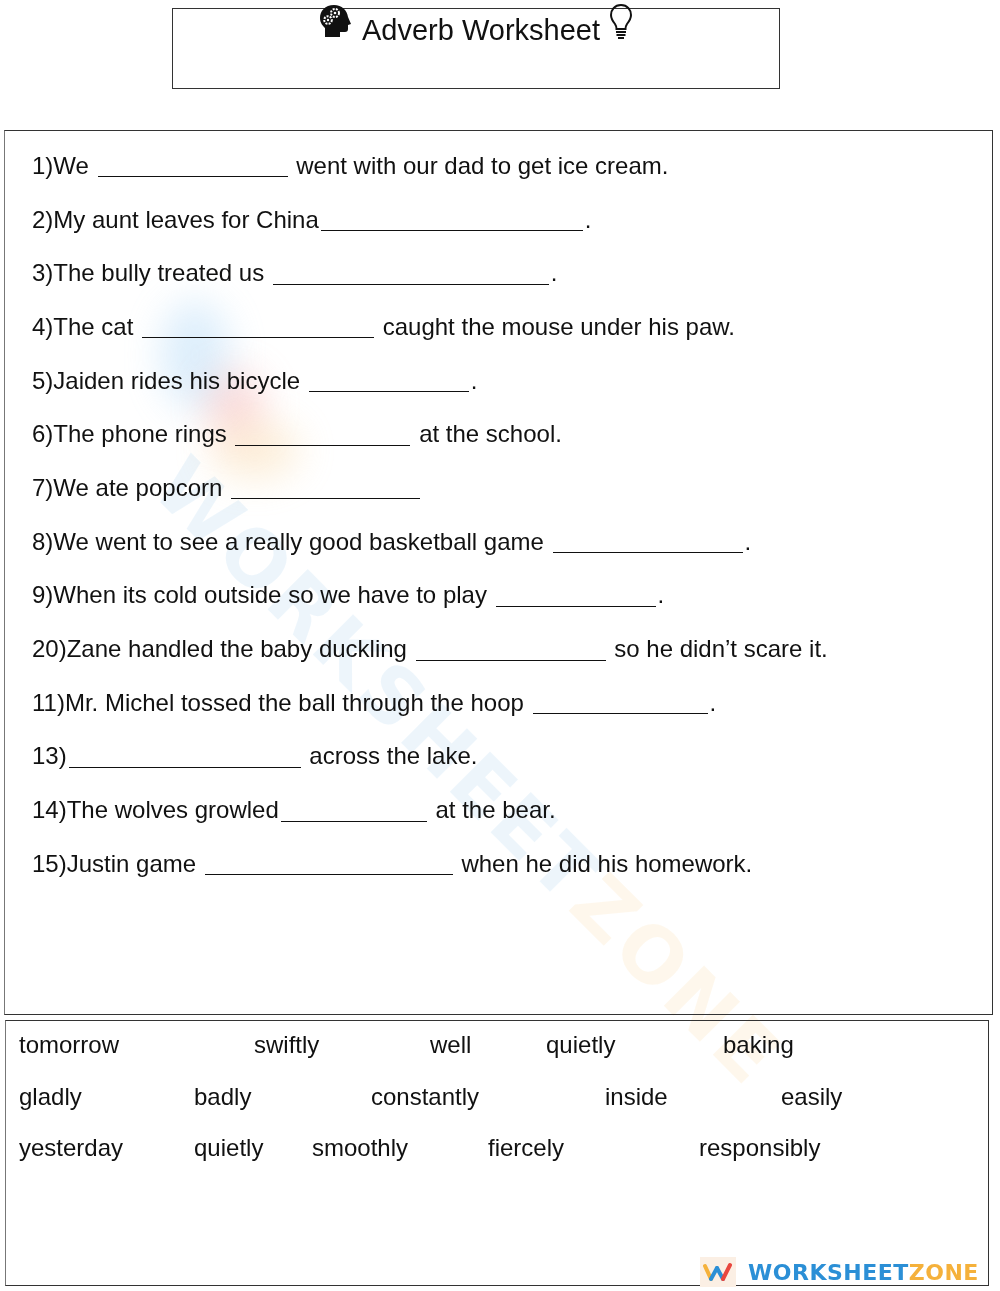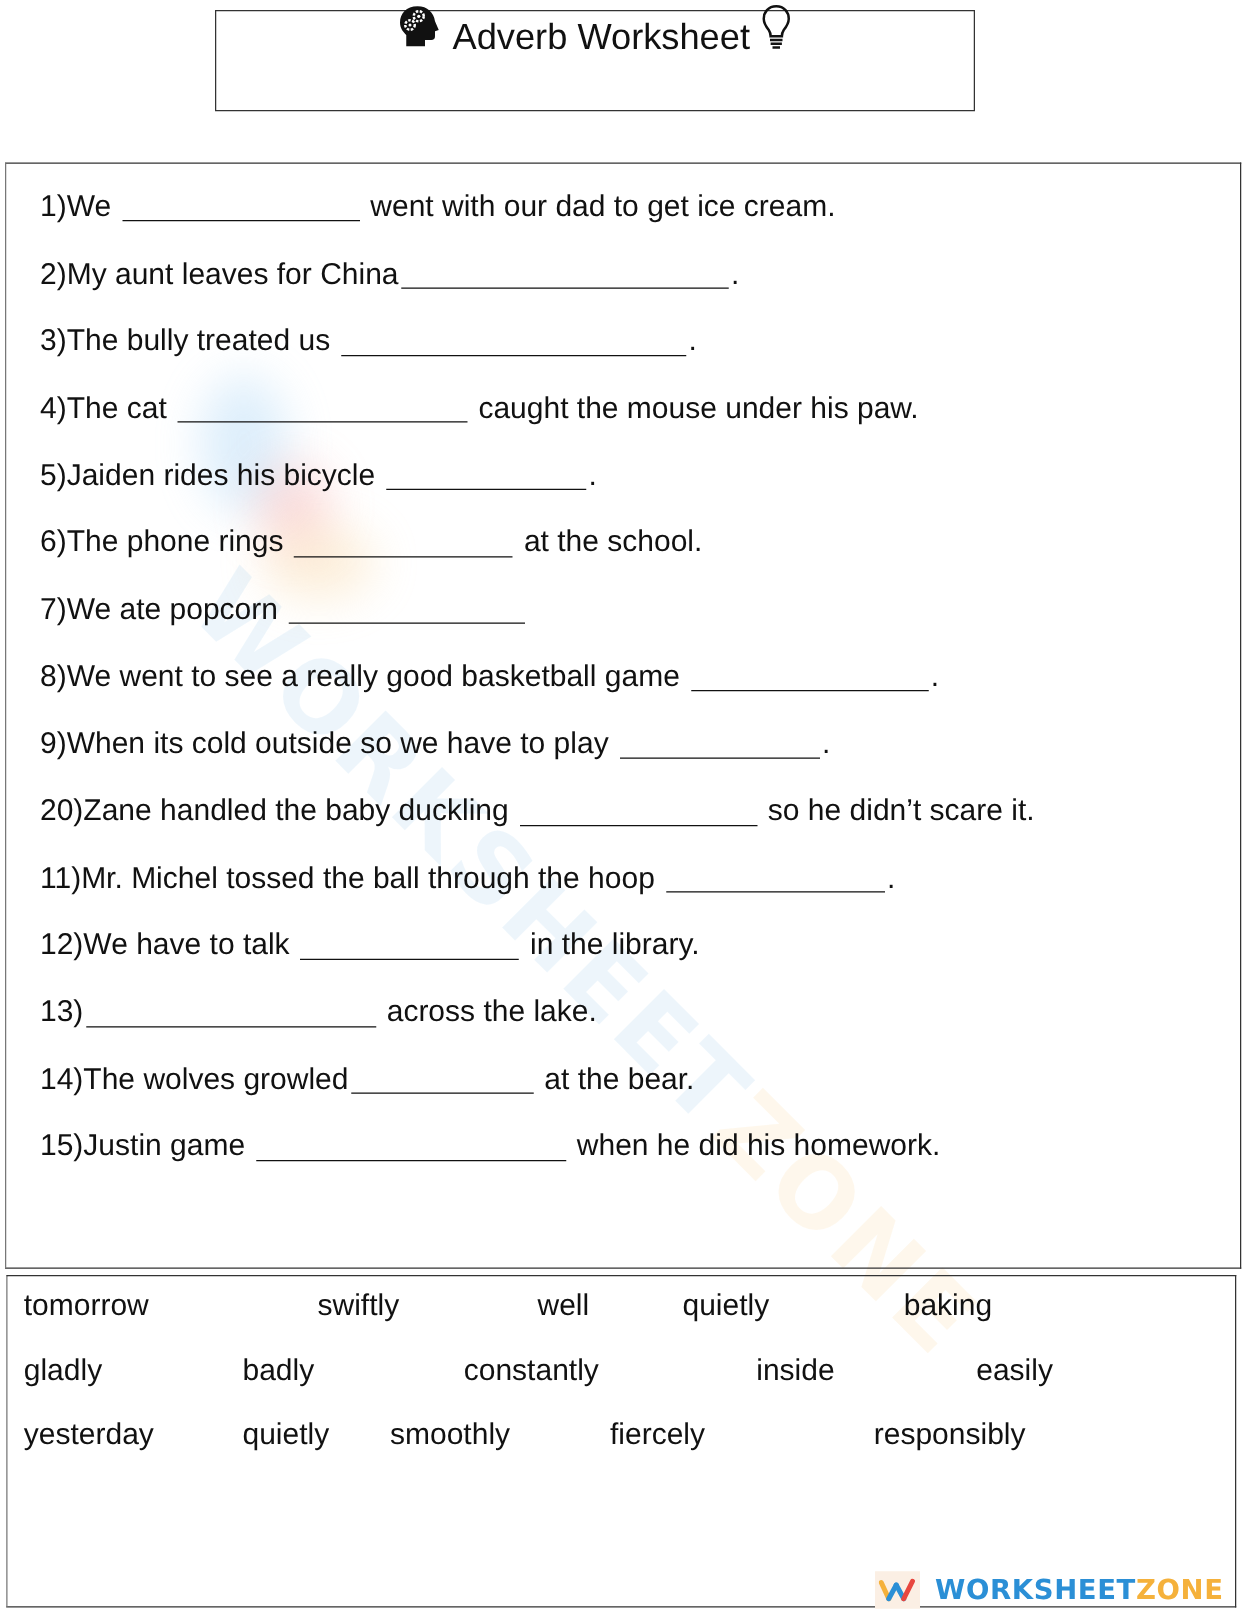--- a/index.html
+++ b/index.html
@@ -92,21 +92,20 @@
       <li class="q-item"><span>2)</span> <span>My aunt leaves for China</span><span class="blank" style="width: 262px;"></span><span>.</span></li>
       <li class="q-item"><span>3)</span> <span>The bully treated us </span><span class="blank" style="width: 276px;"></span><span>.</span></li>
       <li class="q-item"><span>4)</span> <span>The cat </span><span class="blank" style="width: 232px;"></span><span> caught the mouse under his paw.</span></li>
       <li class="q-item"><span>5)</span> <span>Jaiden rides his bicycle </span><span class="blank" style="width: 160px;"></span><span>.</span></li>
       <li class="q-item"><span>6)</span> <span>The phone rings </span><span class="blank" style="width: 175px;"></span><span> at the school.</span></li>
       <li class="q-item"><span>7)</span> <span>We ate popcorn </span><span class="blank" style="width: 189px;"></span></li>
       <li class="q-item"><span>8)</span> <span>We went to see a really good basketball game </span><span class="blank" style="width: 190px;"></span><span>.</span></li>
       <li class="q-item"><span>9)</span> <span>When its cold outside so we have to play </span><span class="blank" style="width: 160px;"></span><span>.</span></li>
       <li class="q-item"><span>20)</span> <span>Zane handled the baby duckling </span><span class="blank" style="width: 190px;"></span><span> so he didn’t scare it.</span></li>
       <li class="q-item"><span>11)</span> <span>Mr. Michel tossed the ball through the hoop </span><span class="blank" style="width: 175px;"></span><span>.</span></li>
-      <li class="q-item"><span>12)</span> <span>We have to talk </span><span class="blank" style="width: 175px;"></span><span> in the library.</span></li>
       <li class="q-item"><span>13)</span> <span class="blank" style="width: 232px;"></span><span> across the lake.</span></li>
       <li class="q-item"><span>14)</span> <span>The wolves growled</span><span class="blank" style="width: 146px;"></span><span> at the bear.</span></li>
       <li class="q-item"><span>15)</span> <span>Justin game </span><span class="blank" style="width: 248px;"></span><span> when he did his homework.</span></li>
     </ul>
 </div>
 
 <div class="bank-box">
   <div id="bank">
       <span class="bank-word" style="left: 13px; top: 10px;">tomorrow</span>
       <span class="bank-word" style="left: 248px; top: 10px;">swiftly</span>

